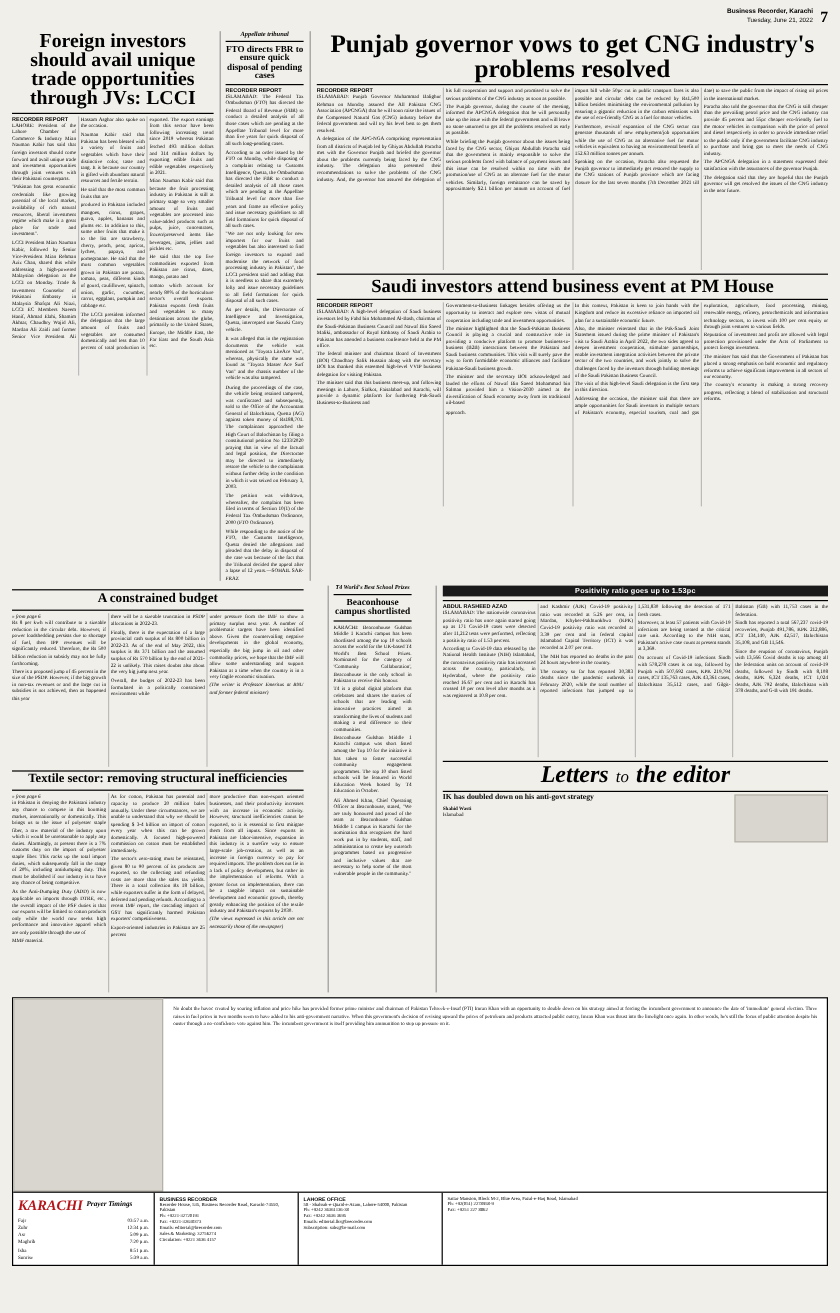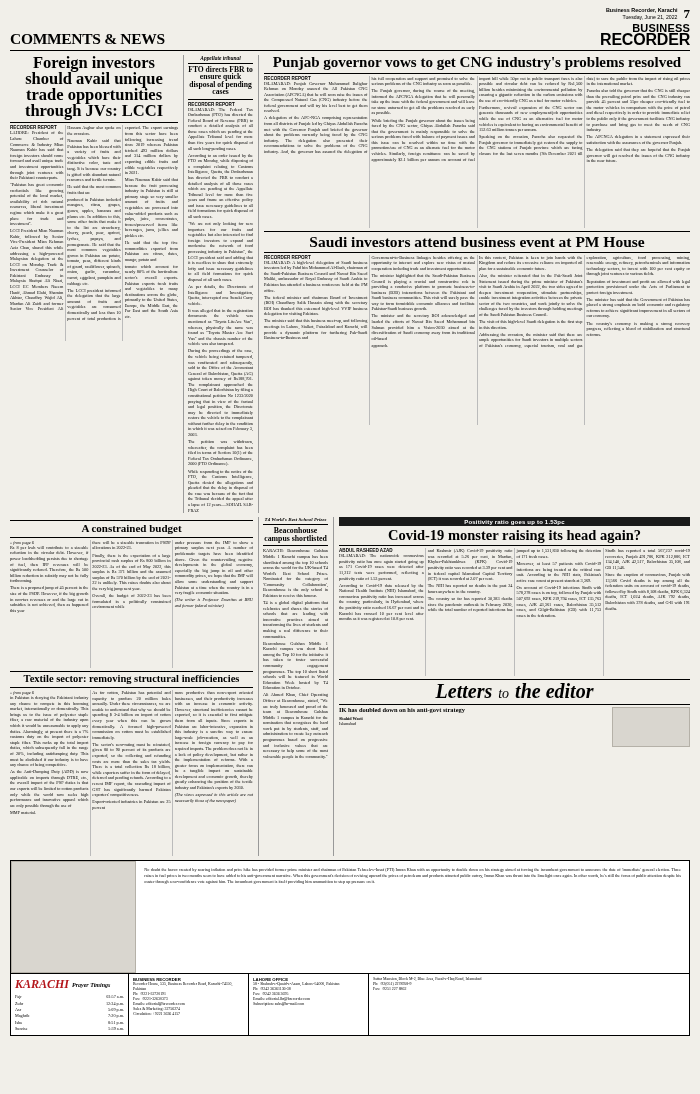--- a/index.html
+++ b/index.html
@@ -34,21 +34,21 @@
 
   .cols { column-gap:4px; column-rule:0.5px solid #bbb; }
   .lead-wrap { display:flex; gap:5px; margin-top:4px; }
 
   .leftcol { width:168px; }
   .midcol  { width:70px; }
   .rightcol{ flex:1; }
 
   .hd-lcci { font-size:16.5px; }
   .hd-small { font-size:7.6px; }
-  .hd-punjab { font-size:15px; }
+  .hd-punjab { font-size:21px; }
   .hd-saudi { font-size:15.5px;text-align:center; }
   .hd-covid { font-size:14.5px; }
   .hd-budget { font-size:11px; }
   .hd-textile { font-size:10.5px; }
   .hd-beacon { font-size:7.8px; }
   .hd-letters1 { font-size:20px; font-style:italic; }
   .hd-letters2 { font-size:20px; font-style:italic; }
 
   .sep { border-top:1px solid #000; margin:3px 0 2px; }
   .thin { border-top:0.6px solid #000; margin:2px 0; }
@@ -59,21 +59,21 @@
 
   .from-page { font-size:4.3px; font-style:italic; }
   .italic { font-style:italic; }
   .center { text-align:center; }
   .tiny { font-size:3.9px; line-height:1.25; }
 
   
   .posbar { background:#1a1a1a; color:#fff; font-family:"Liberation Sans",sans-serif; font-size:6px; font-weight:bold; text-align:center; padding:1.5px 0; letter-spacing:0.2px;}
 
   
-  .ad { border:1.2px solid #000; background:#fff; height:176px; display:flex; flex-direction:column; }
+  .ad { border:1.2px solid #000; background:#fff; height:224px; display:flex; flex-direction:column; }
   .ad-top { flex:1; display:flex; }
   .ad-note { font-size:4.2px; line-height:1.35; padding:6px 8px; text-align:justify; }
   .ad-logos { display:flex; border-top:1px solid #000; }
   .ad-cell { border-right:1px solid #000; padding:3px 4px; }
   .ad-cell:last-child { border-right:none; }
 
   .price-box { width:118px; }
   .pb-row { display:flex; justify-content:space-between; font-size:4.2px; line-height:1.5; }
 
   .banner-red { color:#b4161b; }
@@ -91,27 +91,20 @@
 <div class="page">
 
   <div class="topbar">
     <div class="meta">
       <div class="b">Business Recorder, Karachi</div>
       <div>Tuesday, June 21, 2022</div>
     </div>
     <div class="pageno">7</div>
   </div>
 
-  <div class="masthead">
-    <div class="left">COMMENTS &amp; NEWS</div>
-    <div class="right">
-      <div class="br1">BUSINESS</div>
-      <div class="br2">RECORDER</div>
-    </div>
-  </div>
 
   <div class="lead-wrap">
 
     <div class="leftcol">
       <div class="hl hd-lcci">Foreign investors should avail unique trade opportunities through JVs: LCCI</div>
       <div class="sep"></div>
       <div class="cols threecol" style="height:216px">
         <div class="byline">RECORDER REPORT</div>
         <p>LAHORE: President of the Lahore Chamber of Commerce &amp; Industry Mian Nauman Kabir has said that foreign investors should come forward and avail unique trade and investment opportunities through joint ventures with their Pakistani counterparts.</p>
         <p>"Pakistan has great economic credentials like growing potential of the local market, availability of rich natural resources, liberal investment regime which make it a great place for trade and investment".</p>
@@ -177,21 +170,21 @@
           <p>The visit of this high-level Saudi delegation is the first step in this direction.</p>
           <p>Addressing the occasion, the minister said that there are ample opportunities for Saudi investors in multiple sectors of Pakistan's economy, especial tourism, coal and gas exploration, agriculture, food processing, mining, renewable energy, refinery, petrochemicals and information technology sectors, to invest with 100 per cent equity or through joint ventures to various fields.</p>
           <p>Reputation of investment and profit are allowed with legal protection provisioned under the Acts of Parliament to protect foreign investment.</p>
           <p>The minister has said that the Government of Pakistan has placed a strong emphasis on bold economic and regulatory reforms to achieve significant improvement in all sectors of our economy.</p>
           <p>The country's economy is making a strong recovery progress, reflecting a blend of stabilization and structural reforms.</p>
         </div>
       </div>
     </div>
   </div>
 
-  <div style="display:flex; gap:5px; margin-top:4px">
+  <div style="display:flex; gap:20px; margin-top:4px">
 
     <div style="width:243px">
       <div class="sep"></div>
       <div class="hl hd-budget">A constrained budget</div>
       <div class="sep"></div>
       <div class="cols threecol" style="height:128px">
         <div class="from-page">» from page 6</div>
         <p>Rs 8 per kwh will contribute to a sizeable reduction in the circular debt. However, if power loadshedding persists due to shortage of fuel, then IPP revenues will be significantly reduced. Therefore, the Rs 500 billion reduction in subsidy may not be fully forthcoming.</p>
         <p>There is a proposed jump of 45 percent in the size of the PSDP. However, if the big growth in non-tax revenues or and the large cut in subsidies is not achieved, then as happened this year</p>
         <p>there will be a sizeable truncation in PSDP allocations in 2022-23.</p>
@@ -226,21 +219,20 @@
         <p>KARACHI: Beaconhouse Gulshan Middle 1 Karachi campus has been shortlisted among the top 10 schools across the world for the UK-based T4 World's Best School Prizes. Nominated for the category of 'Community Collaboration', Beaconhouse is the only school in Pakistan to receive this honour.</p>
         <p style="margin-top:1.5px">T4 is a global digital platform that celebrates and shares the stories of schools that are leading with innovative practices aimed at transforming the lives of students and making a real difference to their communities.</p>
         <p style="margin-top:1.5px">Beaconhouse Gulshan Middle 1 Karachi campus was short listed among the Top 10 for the initiative it has taken to foster successful community engagement programmes. The top 10 short listed schools will be featured in World Education Week hosted by T4 Education in October.</p>
         <p style="margin-top:1.5px">Ali Ahmed Khan, Chief Operating Officer at Beaconhouse, stated, "We are truly honoured and proud of the team at Beaconhouse Gulshan Middle 1 campus in Karachi for the nomination that recognizes the hard work put in by students, staff, and administration to create key outreach programmes based on progressive and inclusive values that are necessary to help some of the most vulnerable people in the community."</p>
       </div>
     </div>
 
     <div style="flex:1" class="vline">
       <div style="padding-left:5px">
         <div class="posbar">Positivity ratio goes up to 1.53pc</div>
-        <div class="hl hd-covid" style="margin-top:2px">Covid-19 monster raising its head again?</div>
         <div class="sep"></div>
         <div class="cols fourcol" style="height:128px">
           <div class="byline">ABDUL RASHEED AZAD</div>
           <p>ISLAMABAD: The nationwide coronavirus positivity ratio has once again started going up as 171 Covid-19 cases were detected after 11,212 tests were performed, reflecting a positivity ratio of 1.53 percent.</p>
           <p>According to Covid-19 data released by the National Health Institute (NIH) Islamabad, the coronavirus positivity ratio has increased across the country, particularly, in Hyderabad, where the positivity ratio reached 16.67 per cent and in Karachi has crossed 10 per cent level after months as it was registered at 10.8 per cent.</p>
           <p>and Kashmir (AJK) Covid-19 positivity ratio was recorded at 5.26 per cent, in Mardan, Khyber-Pakhtunkhwa (KPK) Covid-19 positivity ratio was recorded at 3.39 per cent and in federal capital Islamabad Capital Territory (ICT) it was recorded at 2.07 per cent.</p>
           <p>The NIH has reported no deaths in the past 24 hours anywhere in the country.</p>
           <p>The country so far has reported 30,383 deaths since the pandemic outbreak in February 2020, while the total number of reported infections has jumped up to 1,531,830 following the detection of 171 fresh cases.</p>
           <p>Moreover, at least 57 patients with Covid-19 infections are being treated at the critical care unit. According to the NIH stats, Pakistan's active case count at present stands at 3,369.</p>
           <p>On account of Covid-19 infections Sindh with 578,278 cases is on top, followed by Punjab with 507,692 cases, KPK 219,794 cases, ICT 135,763 cases, AJK 43,361 cases, Balochistan 35,512 cases, and Gilgit-Baltistan (GB) with 11,753 cases in the federation.</p>

